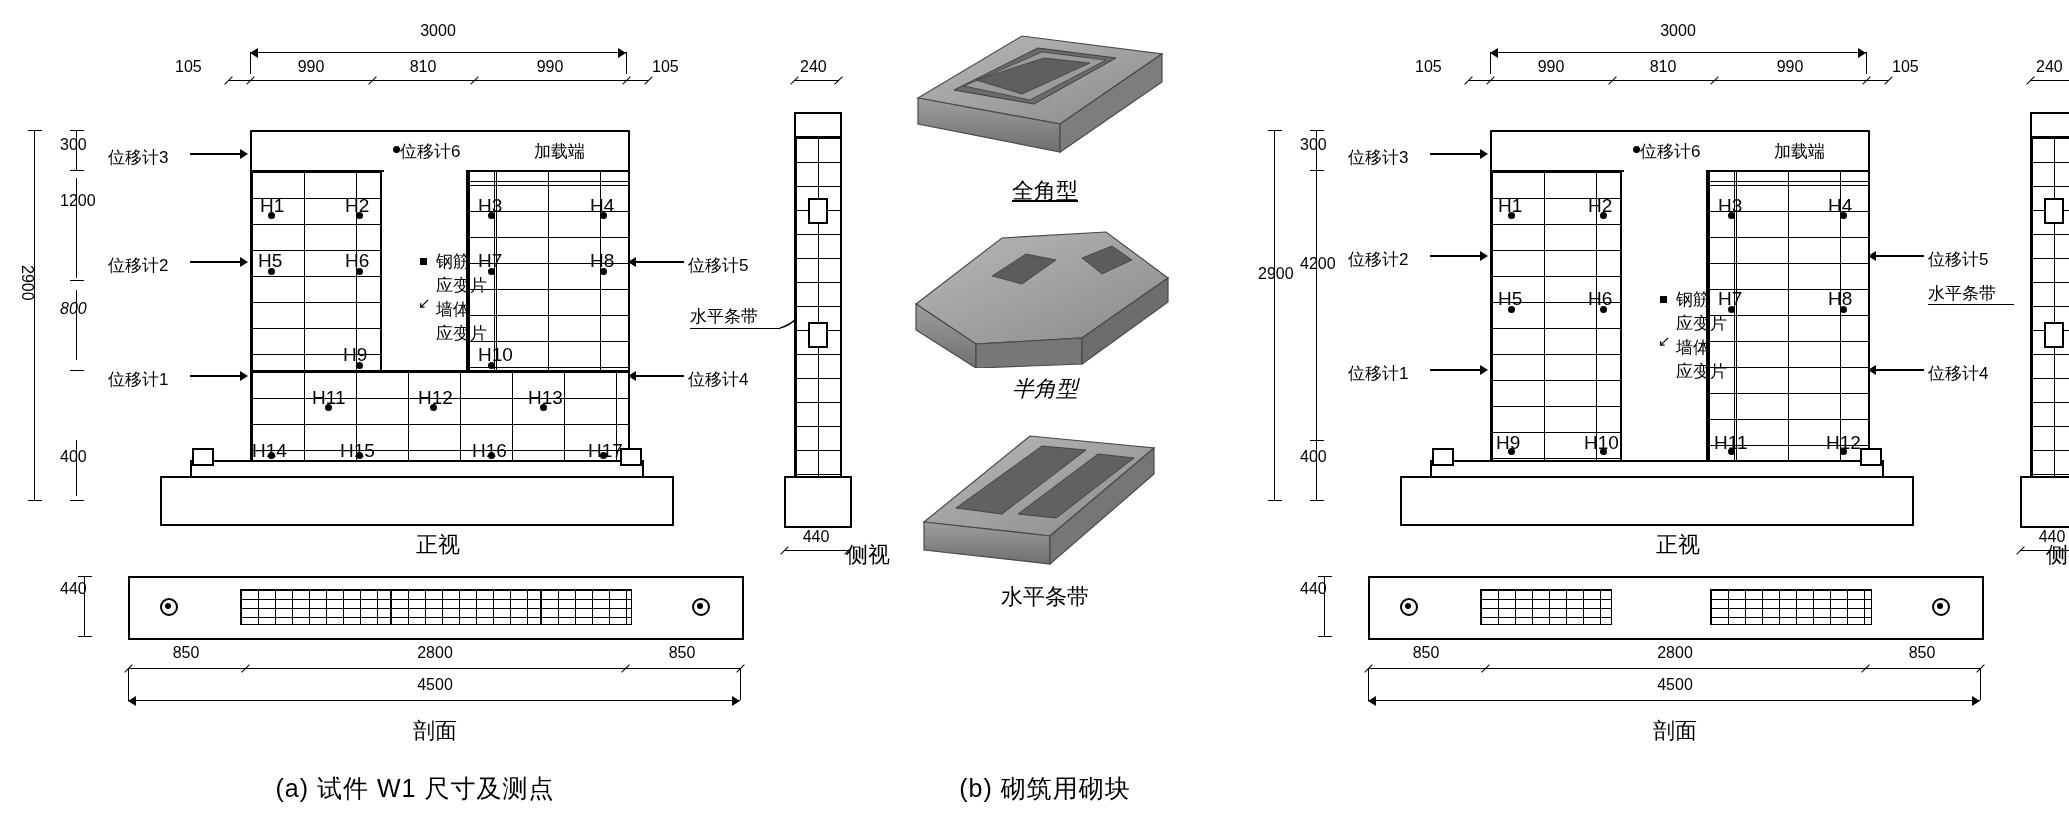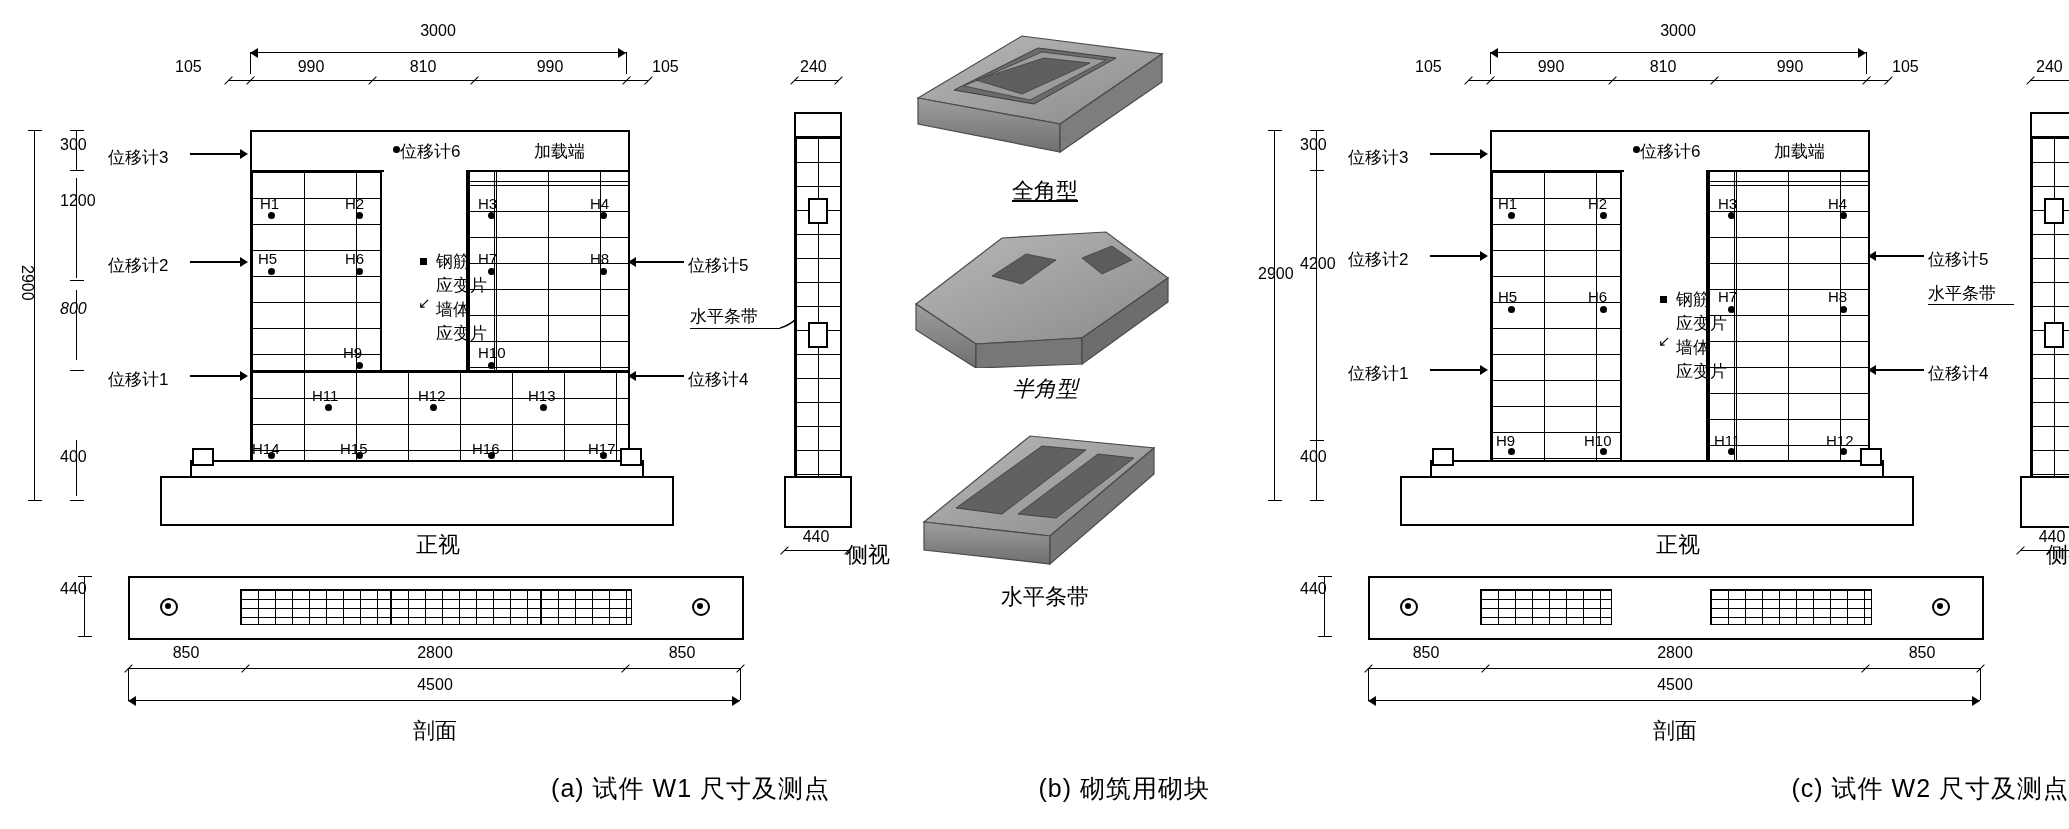--- a/index.html
+++ b/index.html
@@ -7,25 +7,25 @@
     width:2069px;height:829px;background:#ffffff;
     font-family:"Liberation Sans","DejaVu Sans",sans-serif;
     color:#000;overflow:hidden;position:relative;
   }
   .panel{position:absolute;top:0;height:829px;}
   #panel-a{left:0;width:830px;}
   #panel-b{left:880px;width:330px;}
   #panel-c{left:1240px;width:829px;}
 
   .cap{
-    position:absolute;width:100%;text-align:right;
+    position:absolute;width:100%;text-align:center;
     font-size:25px;letter-spacing:1px;
   }
   .lbl{position:absolute;font-size:17px;white-space:nowrap;}
-  .lbl.sm{font-size:15px;}
+  .lbl.sm{font-size:19px;}
   .dim{position:absolute;font-size:16px;white-space:nowrap;}
   .ttl{position:absolute;font-size:22px;white-space:nowrap;}
 
   
   .ln{position:absolute;background:#000;}
   .h1{height:1px;}
   .v1{width:1px;}
   .h2{height:2px;}
   .v2{width:2px;}
 
@@ -470,14 +470,13 @@
   <div class="dim" style="left:682px;top:644px;transform:translateX(-50%);">850</div>
   <div class="ln h1" style="left:128px;top:700px;width:612px;"></div>
   <div class="ln v1" style="left:128px;top:668px;height:32px;"></div>
   <div class="ln v1" style="left:740px;top:668px;height:32px;"></div>
   <div class="arr arr-l" style="left:128px;top:696px;"></div>
   <div class="arr arr-r" style="left:732px;top:696px;"></div>
   <div class="dim" style="left:435px;top:676px;transform:translateX(-50%);">4500</div>
 
   <div class="ttl" style="left:435px;top:716px;transform:translateX(-50%);">剖面</div>
 
-  <div class="cap" style="top:772px;left:0;">(c) 试件 W2 尺寸及测点</div>
 </div>
 
 </body></html>

